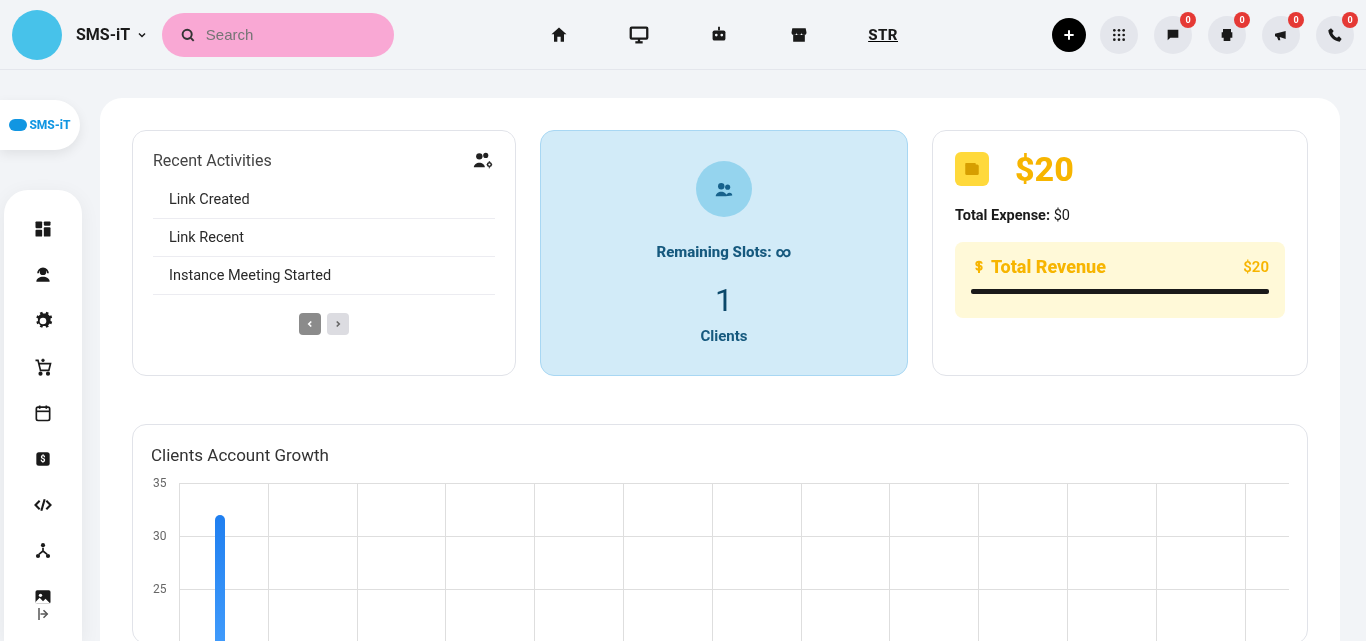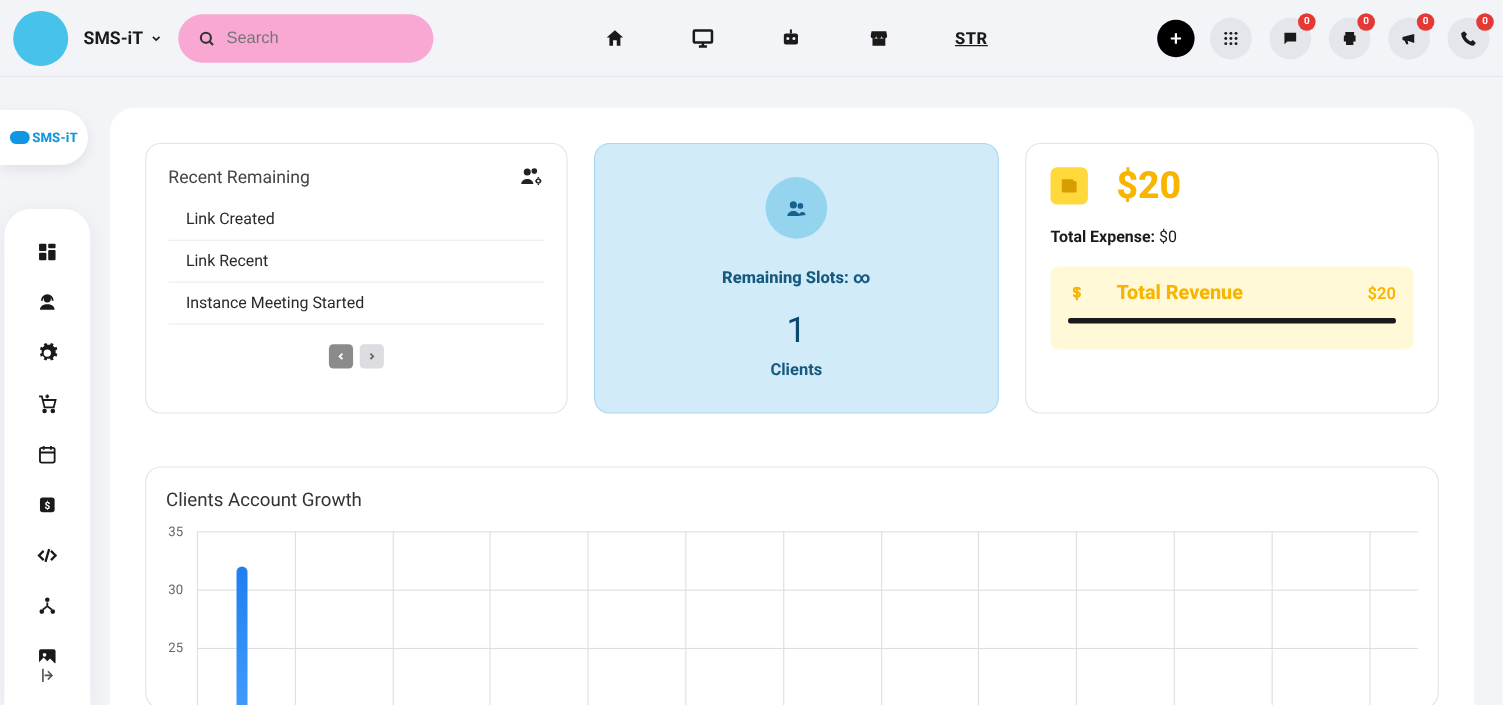--- a/index.html
+++ b/index.html
@@ -51,21 +51,21 @@
 .slots-count { font-size: 32px; font-weight: 400; color: #0b486a; margin-bottom: 8px; }
 .slots-sub { font-size: 15px; font-weight: 700; color: #16597e; }
 
 .rev-card { width: 380px; padding: 18px 22px; display: flex; flex-direction: column; }
 .rev-top { display: flex; align-items: center; gap: 26px; margin-bottom: 18px; }
 .rev-icon { width: 34px; height: 34px; border-radius: 6px; background: #ffd93b; display: flex; align-items: center; justify-content: center; }
 .rev-amount { font-size: 34px; font-weight: 800; color: #f7b500; }
 .rev-line { font-size: 14.5px; margin-bottom: 10px; color: #1a1a1a; }
 .rev-line b { font-weight: 700; }
 .rev-box { background: #fff9d8; border-radius: 8px; padding: 14px 16px; margin-top: 8px; }
-.rev-row1 { display: flex; align-items: center; gap: 28px; margin-bottom: 12px; }
+.rev-row1 { display: flex; align-items: center; gap: 4px; margin-bottom: 12px; }
 .rev-row1 .dollar { color: #f7b500; }
 .rev-row1 .lbl { font-size: 18px; font-weight: 800; color: #f7b500; flex: 1; }
 .rev-row1 .val { font-size: 15px; color: #f7b500; font-weight: 600; }
 .rev-bar { height: 5px; background: #1a1a1a; border-radius: 2px; margin-bottom: 10px; }
 .rev-row2 { display: flex; justify-content: space-between; font-size: 15px; color: #2a2a2a; }
 
 .chart-card { margin-top: 48px; border: 1px solid #e1e3e9; border-radius: 14px; padding: 20px 18px 0; height: 220px; overflow: hidden; }
 .chart-title { font-size: 17px; color: #333; margin-bottom: 18px; }
 .chart-area { position: relative; height: 160px; margin-left: 28px; }
 .y-tick { position: absolute; left: -26px; font-size: 12px; color: #666; transform: translateY(-50%); }
@@ -255,21 +255,21 @@
         <polyline points="10 7 15 12 10 17"></polyline>
         <line x1="6" y1="12" x2="15" y2="12"></line>
       </svg>
   </div>
 
   <div class="main">
     <div class="cards-row">
 
       <div class="card recent-card">
         <div class="recent-head">
-          <div class="recent-title">Recent Remaining</div>
+          <div class="recent-title">Recent Activities</div>
           <div class="recent-icon">
             <svg width="24" height="22" viewBox="0 0 24 24" fill="currentColor">
                 <circle cx="8" cy="8" r="3.5"></circle>
                 <circle cx="15" cy="7" r="2.8"></circle>
                 <path d="M2 20c0-3 3-5 6-5s6 2 6 5"></path>
                 <circle cx="19" cy="17" r="2" fill="none" stroke="currentColor" stroke-width="1.5"></circle>
                 <path d="M19 13v1m0 6v1m3-4h-1m-4 0h-1" stroke="currentColor" stroke-width="1.5"></path>
               </svg>
           </div>
         </div>

